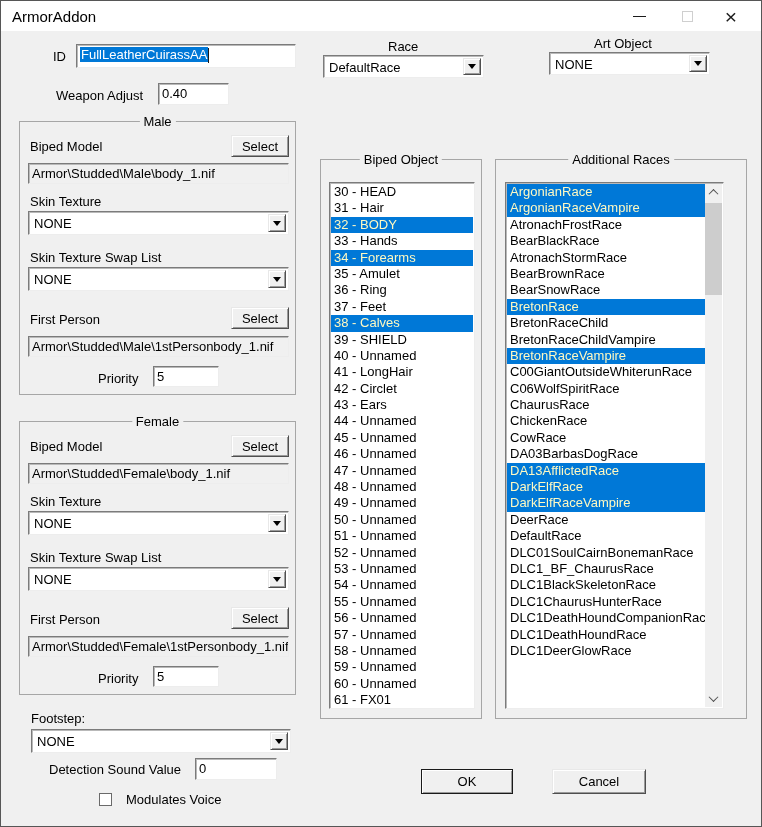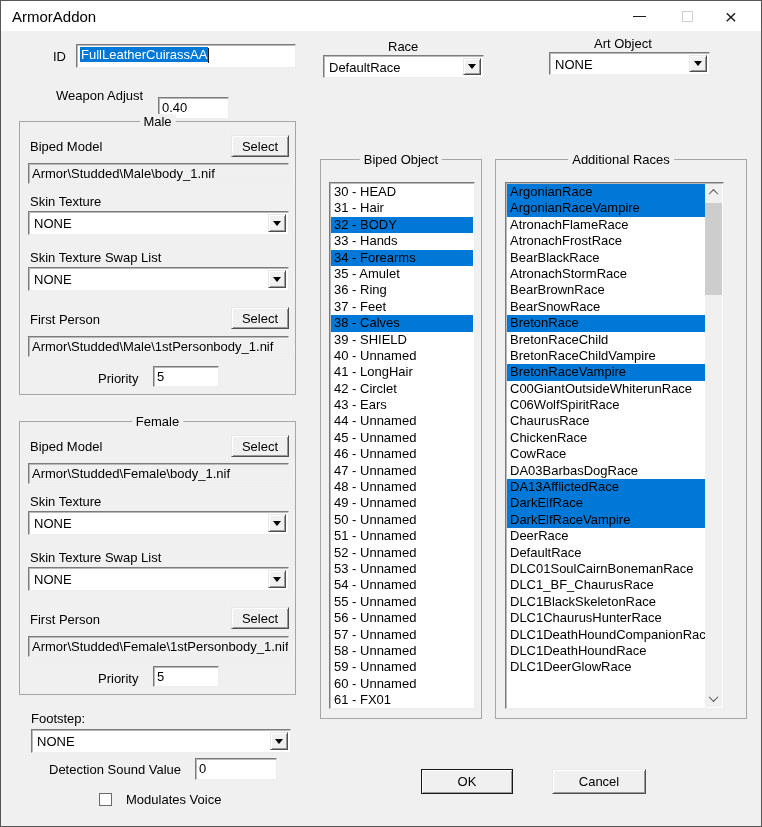--- a/index.html
+++ b/index.html
@@ -22,21 +22,21 @@
   .combo{position:absolute;background:#fff;border:1px solid;border-color:#7b7b7b #ededed #ededed #7b7b7b;box-shadow:inset 1px 1px 0 #b9b9b9;}
   .combo-text{position:absolute;left:5px;top:50%;transform:translateY(-50%);font-size:13px;white-space:nowrap;}
   .combo-btn{position:absolute;right:2px;top:2px;bottom:2px;width:18px;display:flex;align-items:center;justify-content:center;}
   .tri{width:0;height:0;border-left:4px solid transparent;border-right:4px solid transparent;border-top:5px solid #000;}
   .group{position:absolute;border:1px solid #a6a6a6;}
   .group-label{position:absolute;top:-8px;left:50%;transform:translateX(-50%);background:#f0f0f0;padding:0 4px;font-size:13px;white-space:nowrap;}
   .listbox{position:absolute;background:#fff;border:1px solid;border-color:#7b7b7b #ededed #ededed #7b7b7b;box-shadow:inset 1px 1px 0 #b9b9b9;overflow:hidden;}
   .rows{position:absolute;left:1px;top:1px;bottom:1px;right:1px;overflow:hidden;}
   .rows.has-scroll{right:18px;}
   .list-item{height:16.4px;line-height:16.4px;font-size:13px;padding-left:3px;white-space:nowrap;overflow:hidden;color:#000;}
-  .list-item.selected{background:#0078d7;color:#000000;}
+  .list-item.selected{background:#0078d7;color:#fef9c3;}
   .scrollbar{position:absolute;top:1px;bottom:1px;right:1px;width:17px;background:#f0f0f0;}
   .sb-btn{position:absolute;left:0;width:17px;height:17px;display:flex;align-items:center;justify-content:center;background:#f0f0f0;}
   .sb-up{top:0;} .sb-down{bottom:0;}
   .chev{width:7px;height:7px;border-right:1.5px solid #505050;border-bottom:1.5px solid #505050;display:block;}
   .chev-up{transform:rotate(225deg) translate(-1px,-1px);}
   .chev-down{transform:rotate(45deg) translate(-1px,-1px);}
   .sb-thumb{position:absolute;left:0;top:19px;width:17px;height:92px;background:#cdcdcd;}
   .sel-text{background:#0078d7;color:#fff;padding:0 1px;}
   .caret{display:inline-block;width:1px;height:15px;background:#1a1a1a;vertical-align:middle;margin-left:0px;}
   .checkbox{position:absolute;width:13px;height:13px;background:#fff;border:1px solid #6a6a6a;}
@@ -74,21 +74,21 @@
 
     <span class="lbl" style="left:593px;top:5px;">Art Object</span>
     <div class="combo" style="left:548px;top:21px;width:161px;height:23px;">
       <span class="combo-text">NONE</span>
       <span class="combo-btn raised">
           <span class="tri"></span>
         </span>
     </div>
 
     <span class="lbl" style="left:55px;top:57px;">Weapon Adjust</span>
-    <div class="sunken" style="left:157px;top:66px;width:71px;height:22px;">0.40</div>
+    <div class="sunken" style="left:157px;top:52px;width:71px;height:22px;">0.40</div>
 
     <div class="group" style="left:18px;top:90px;width:277px;height:274px;">
       <span class="group-label">Male</span>
       <span class="lbl" style="left:10px;top:17px;">Biped Model</span>
       <div class="btn raised" style="left:211px;top:13px;width:58px;height:22px;">Select</div>
       <div class="sunken readonly" style="left:8px;top:41px;width:261px;height:21px;">Armor\Studded\Male\body_1.nif</div>
       <span class="lbl" style="left:10px;top:72px;">Skin Texture</span>
       <div class="combo" style="left:8px;top:89px;width:261px;height:24px;">
         <span class="combo-text">NONE</span>
         <span class="combo-btn raised">
@@ -174,21 +174,20 @@
           </div>
       </div>
     </div>
 
     <div class="group" style="left:494px;top:128px;width:252px;height:560px;">
       <span class="group-label">Additional Races</span>
       <div class="listbox" style="left:9px;top:22px;width:219px;height:527px;">
         <div class="rows has-scroll">
             <div class="list-item selected">ArgonianRace</div>
             <div class="list-item selected">ArgonianRaceVampire</div>
-            <div class="list-item">AtronachFlameRace</div>
             <div class="list-item">AtronachFrostRace</div>
             <div class="list-item">BearBlackRace</div>
             <div class="list-item">AtronachStormRace</div>
             <div class="list-item">BearBrownRace</div>
             <div class="list-item">BearSnowRace</div>
             <div class="list-item selected">BretonRace</div>
             <div class="list-item">BretonRaceChild</div>
             <div class="list-item">BretonRaceChildVampire</div>
             <div class="list-item selected">BretonRaceVampire</div>
             <div class="list-item">C00GiantOutsideWhiterunRace</div>

